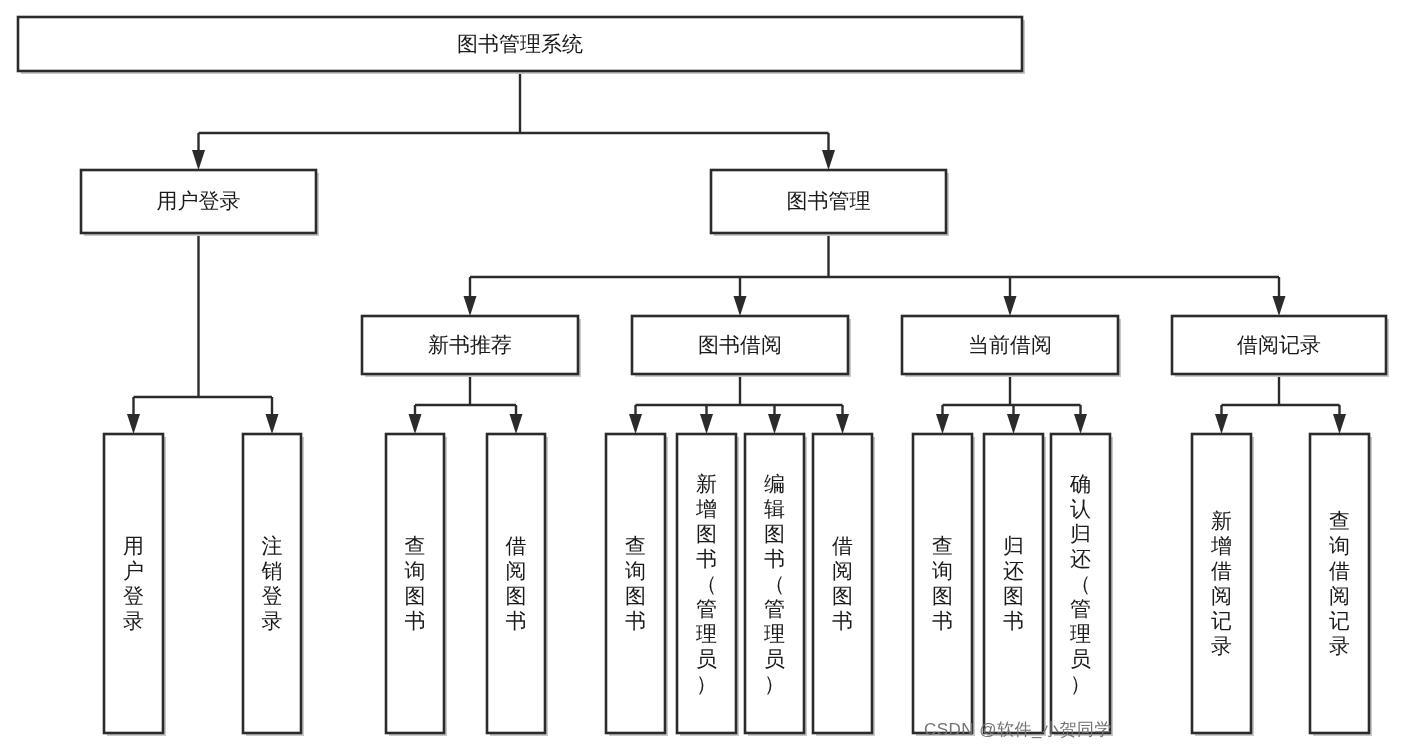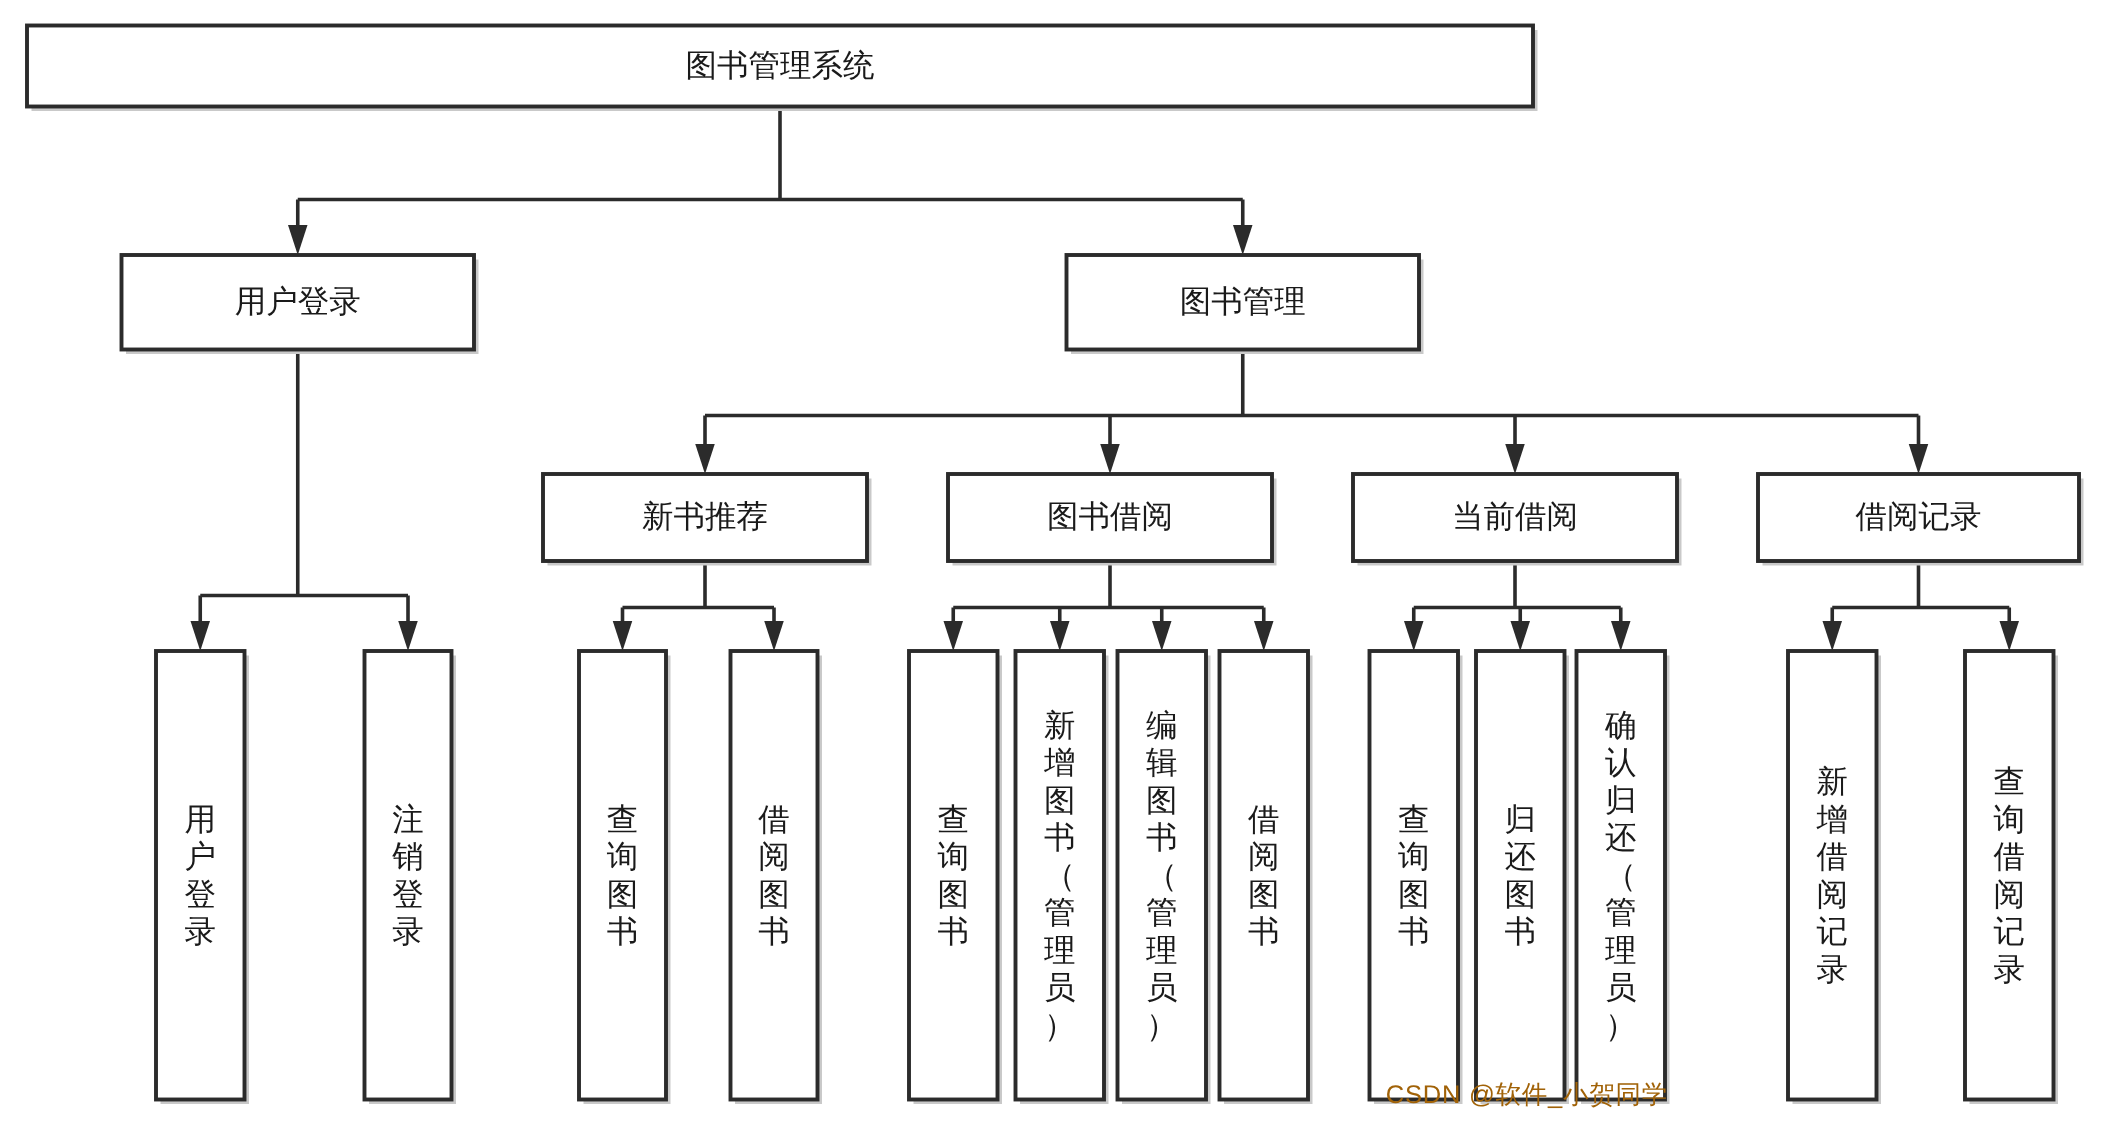--- a/index.html
+++ b/index.html
@@ -54,21 +54,21 @@
     font-size: 21px;
     fill: #1a1a1a;
     text-anchor: middle;
   }
   .watermark {
     position: absolute;
     right: 8px;
     bottom: 6px;
     font-family: "Liberation Sans", "DejaVu Sans", sans-serif;
     font-size: 17px;
-    color: #a16207;
+    color: #737373;
     letter-spacing: 0.5px;
     white-space: nowrap;
     user-select: none;
     text-align: center;
   }
 </style>
 </head>
 <body>
 
 <div id="diagram-root">

